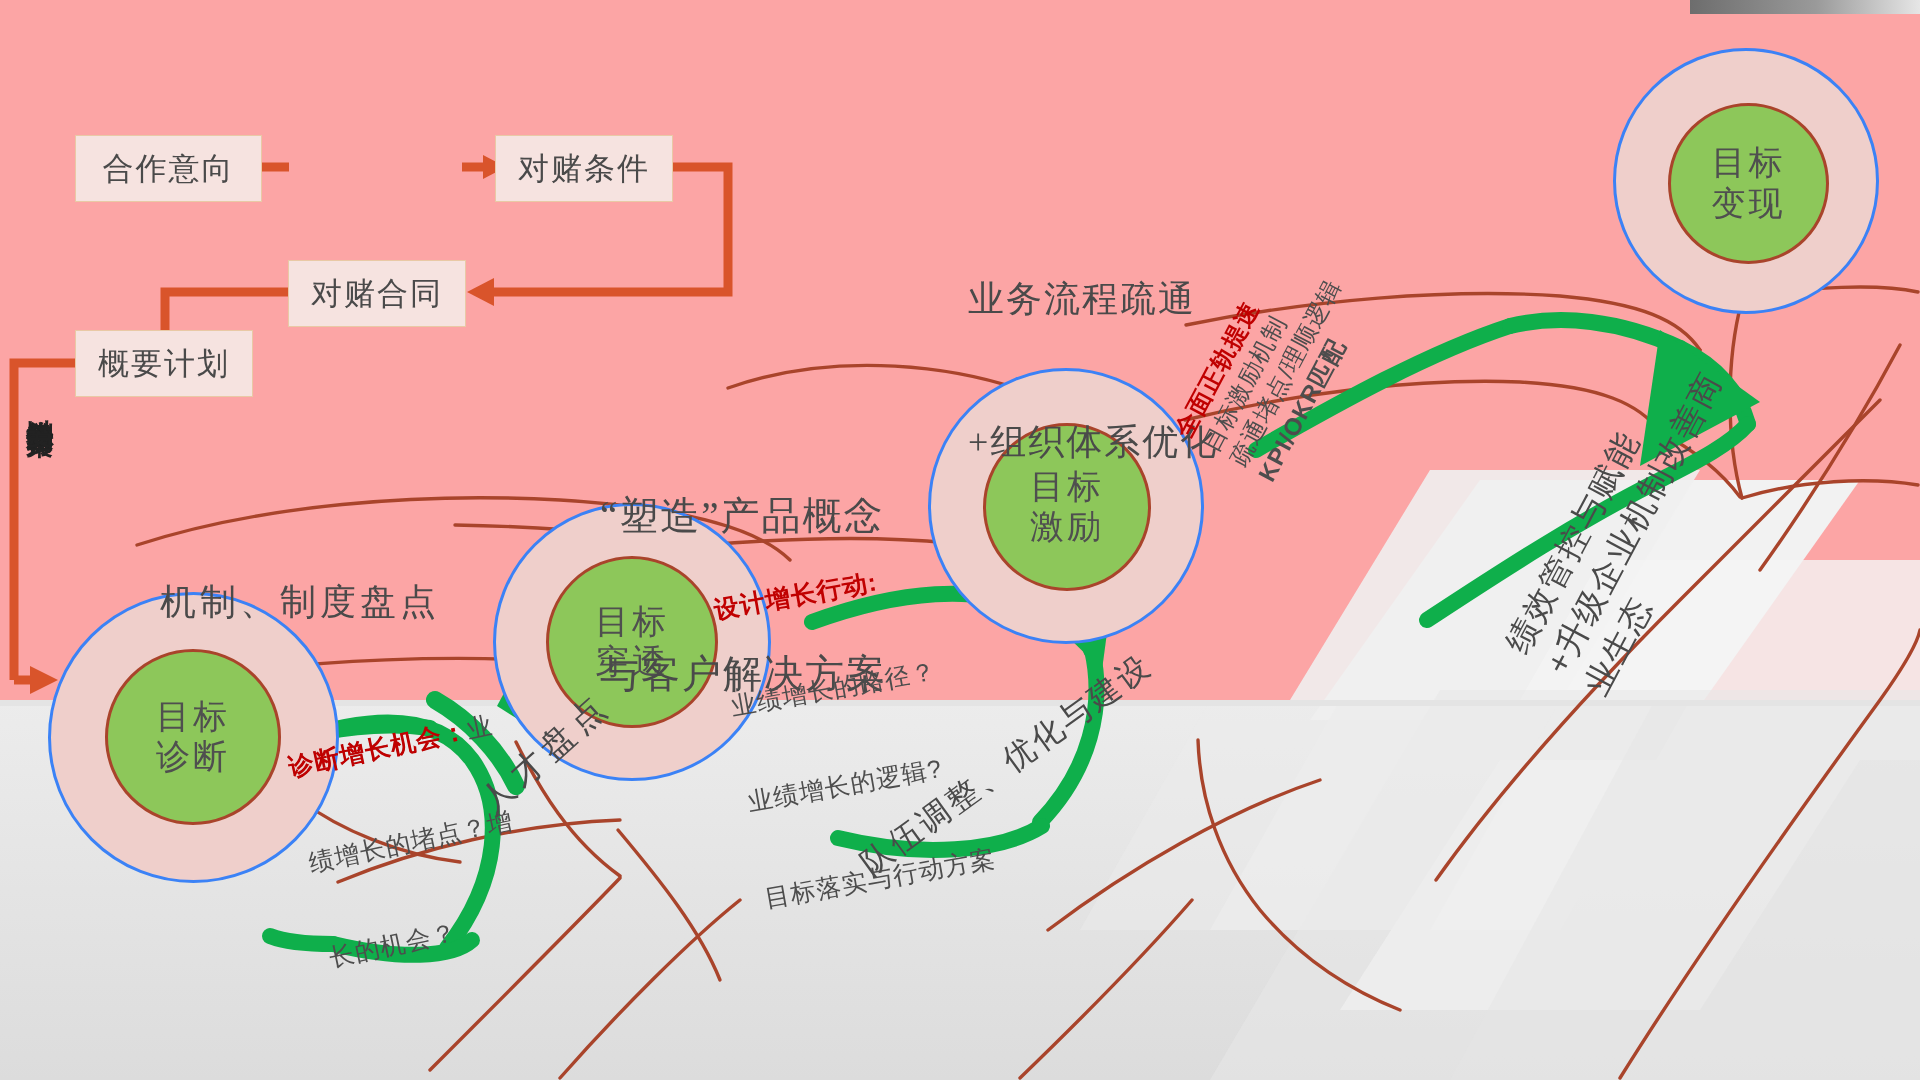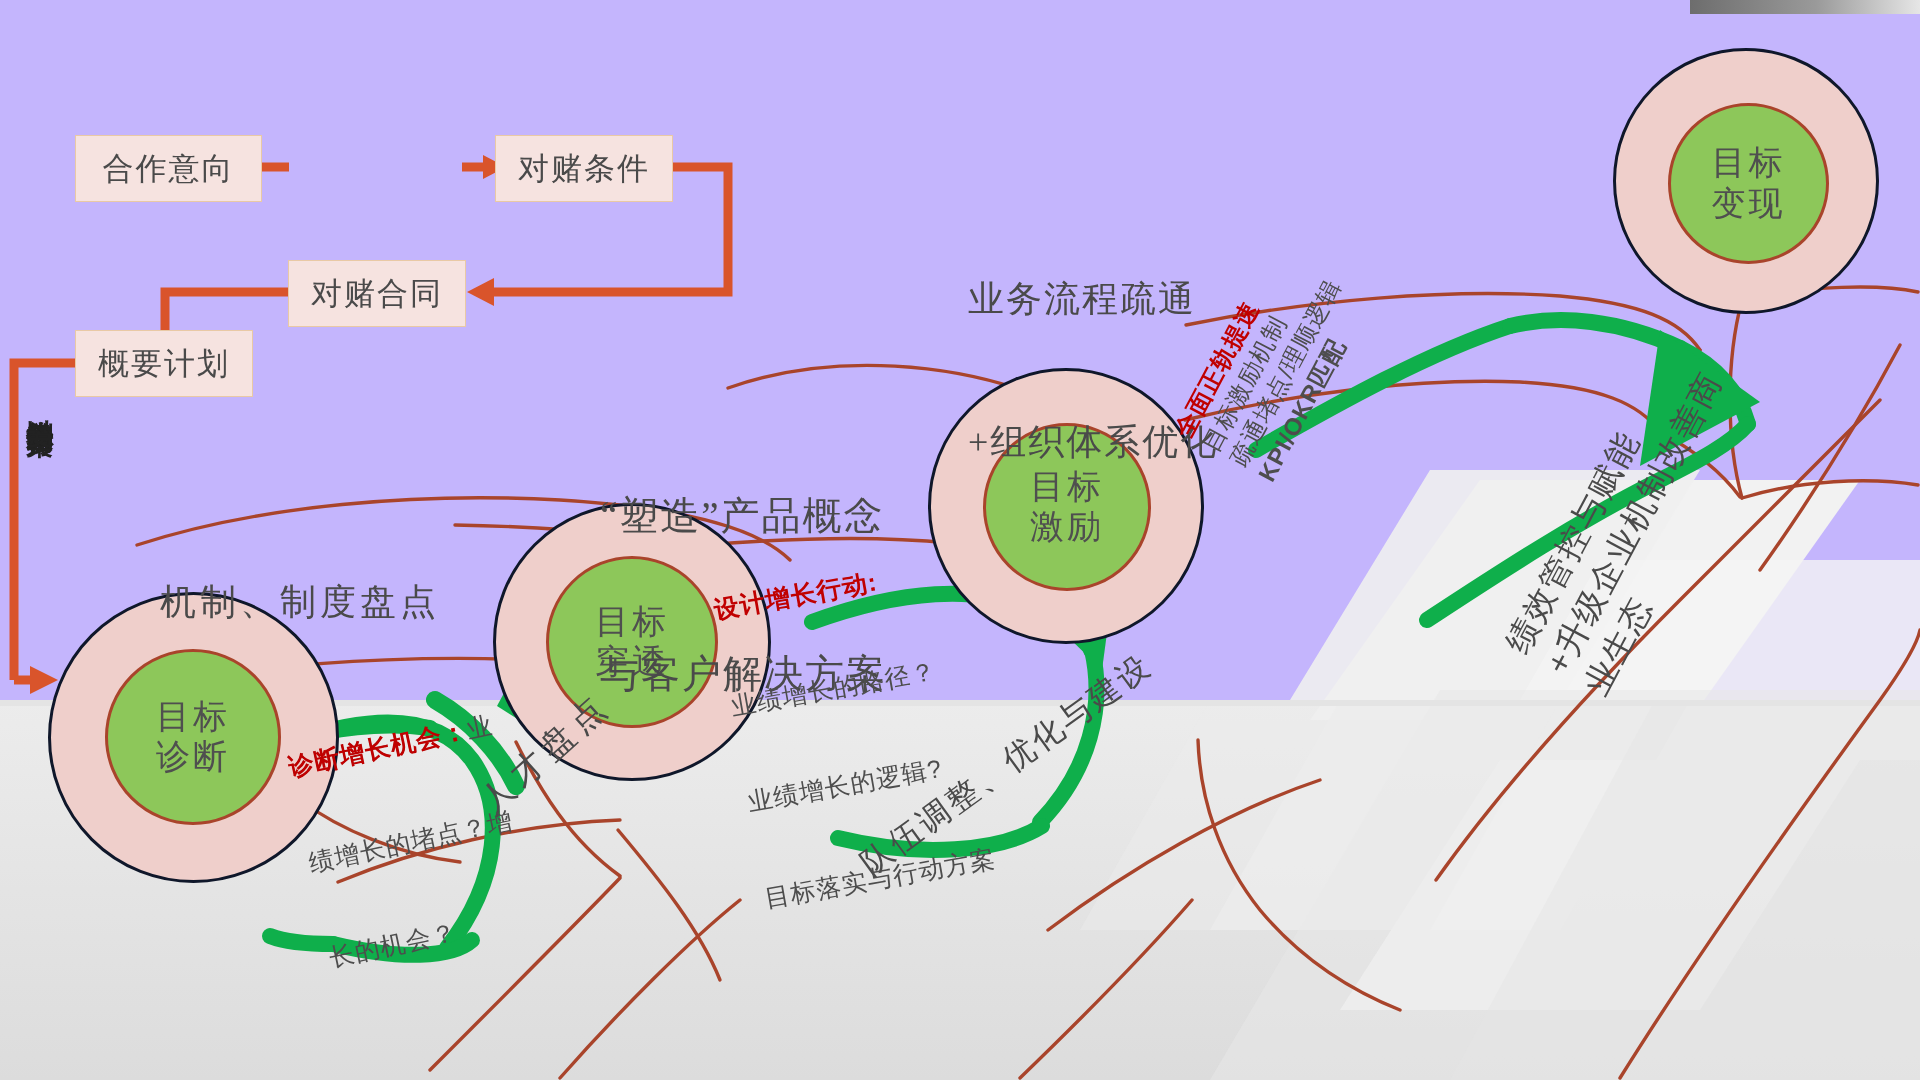--- a/index.html
+++ b/index.html
@@ -2,37 +2,37 @@
 <html><head>
 <meta charset="utf-8">
 <style>
   html,body{margin:0;padding:0;}
   body{
     width:1920px;height:1080px;overflow:hidden;
     background:#ffffff;
     font-family:"Liberation Serif","DejaVu Serif",serif;
     position:relative;
   }
-  #stage{position:absolute;left:0;top:0;width:1920px;height:1080px;overflow:hidden;background:#c4b5fd;}
+  #stage{position:absolute;left:0;top:0;width:1920px;height:1080px;overflow:hidden;background:#fca5a5;}
 
   
   .bg-layer{position:absolute;left:0;top:0;width:1920px;height:1080px;}
 
   
   .pbox{position:absolute;background:#F6E3E0;border:1px solid #E9C9A5;
         display:flex;align-items:center;justify-content:center;
         color:#4a4a4a;font-size:31px;letter-spacing:2px;
         font-family:"Liberation Serif","DejaVu Serif",serif;}
 
   
   svg.ov{position:absolute;left:0;top:0;width:1920px;height:1080px;overflow:visible;}
 
   
   .circ{position:absolute;border-radius:50%;}
-  .circ-outer{background:#EFCFCB;border:3px solid #0f172a;}
+  .circ-outer{background:#EFCFCB;border:3px solid #3b82f6;}
   .circ-inner{position:absolute;border-radius:50%;background:#8DC75A;border:3px solid #A9442B;
         display:flex;flex-direction:column;align-items:center;justify-content:center;
         color:#4f4f4f;font-size:34px;line-height:1.18;letter-spacing:3px;
         font-family:"Liberation Serif","DejaVu Serif",serif;}
   .circ-inner span{display:block;white-space:nowrap;}
 
   
   .lbl{position:absolute;color:#4a4a4a;
        font-family:"Liberation Serif","DejaVu Serif",serif;white-space:pre;}
 

